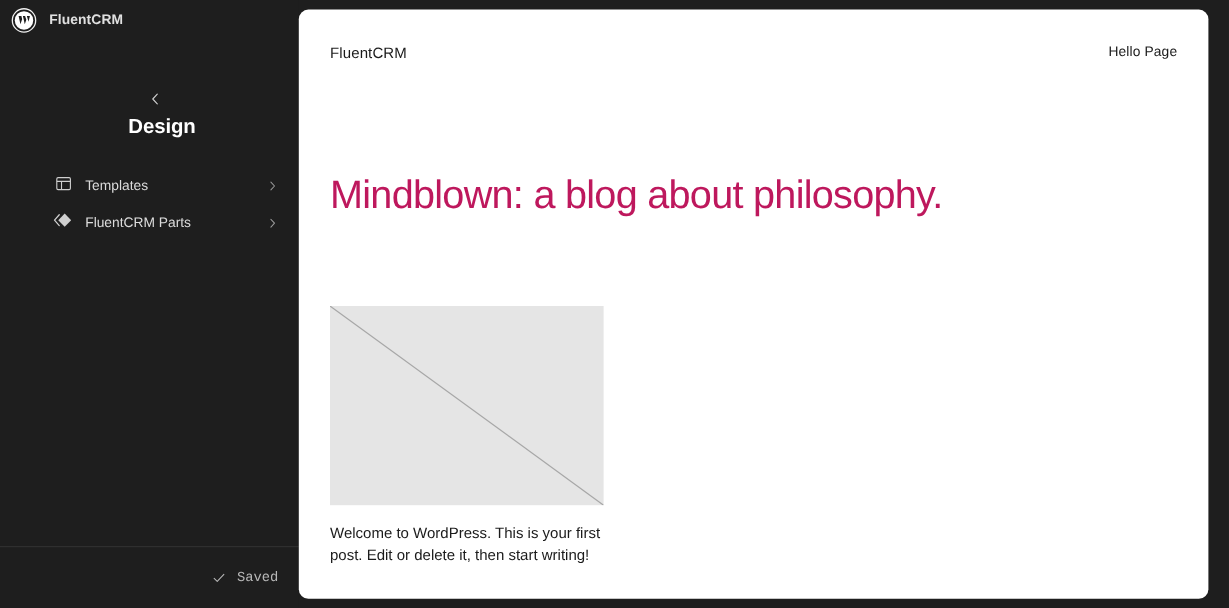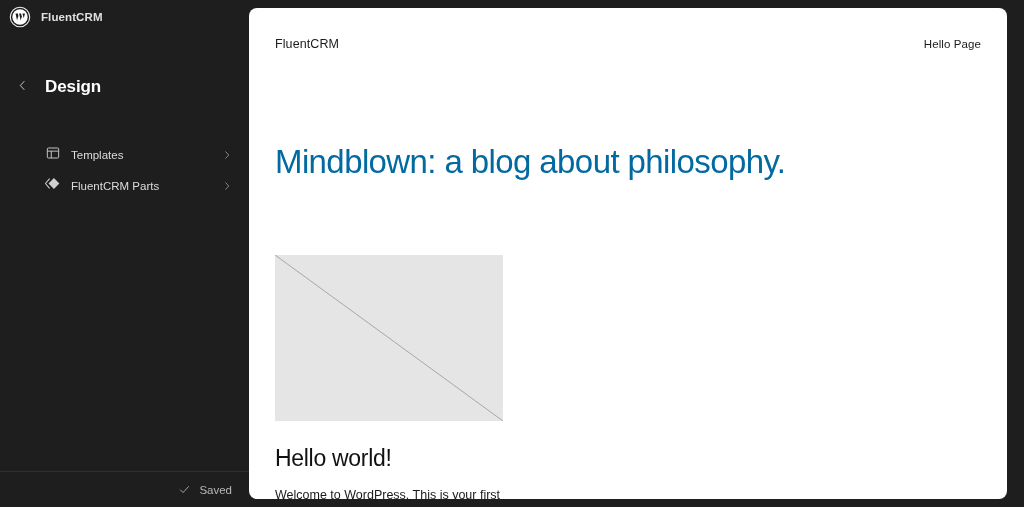--- a/index.html
+++ b/index.html
@@ -51,20 +51,21 @@
     font-weight: bold;
     letter-spacing: 0.1px;
   }
 
   .sidebar-header {
     margin-top: 39px;
     display: flex;
     align-items: center;
     padding-left: 10px;
     height: 30px;
+    flex-direction: column;
   }
 
   .back-btn {
     width: 24px;
     height: 24px;
     flex: 0 0 24px;
     display: flex;
     align-items: center;
     justify-content: center;
     border: none;
@@ -124,25 +125,26 @@
     display: flex;
     align-items: center;
     justify-content: center;
   }
 
   .sidebar-footer {
     position: absolute;
     left: 0;
     bottom: 0;
     width: 249px;
-    height: 36px;
+    height: 52px;
     border-top: 1px solid #2f2f2f;
     display: flex;
     justify-content: flex-end;
     padding-right: 17px;
+    font-family: Liberation Mono, monospace;
   }
 
   .save-status {
     display: flex;
     align-items: center;
     gap: 8px;
     color: #b8b8b8;
     font-size: 11.5px;
     cursor: pointer;
   }
@@ -193,21 +195,21 @@
     letter-spacing: 0.1px;
   }
 
   .site-body {
     padding: 0 26px;
   }
 
   .site-tagline {
     font-size: 33px;
     line-height: 40px;
-    color: #0369a1;
+    color: #be185d;
     font-weight: normal;
     letter-spacing: -0.6px;
     margin-top: 62px;
   }
 
   .post-thumb {
     width: 228px;
     height: 166px;
     background: #e5e5e5;
     margin-top: 73px;
@@ -329,21 +331,20 @@
       <div class="site-body">
 
         <h2 class="site-tagline">Mindblown: a blog about philosophy.</h2>
 
         <div class="post-thumb">
           <svg viewBox="0 0 228 166" preserveAspectRatio="none" aria-hidden="true">
             <line x1="0" y1="0" x2="228" y2="166" stroke="#a7a7a7" stroke-width="1"></line>
           </svg>
         </div>
 
-        <h3 class="post-title">Hello world!</h3>
 
         <p class="post-excerpt">Welcome to WordPress. This is your first post. Edit or delete it, then start writing!</p>
 
       </div>
 
     </div>
   </main>
 
 </div>
 

